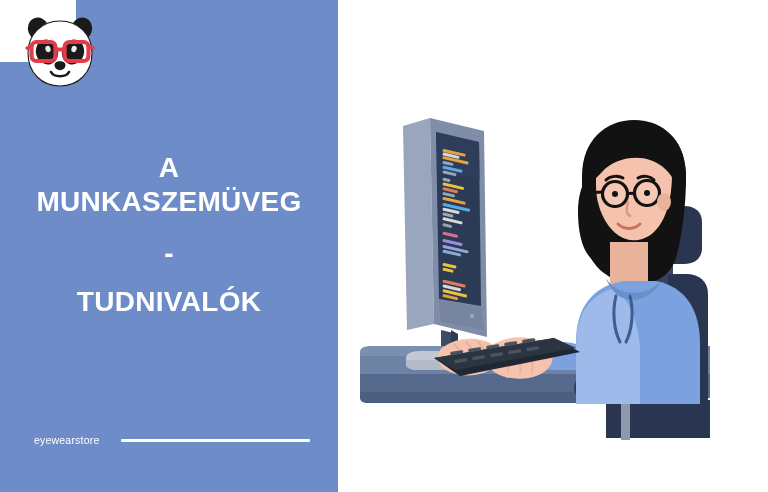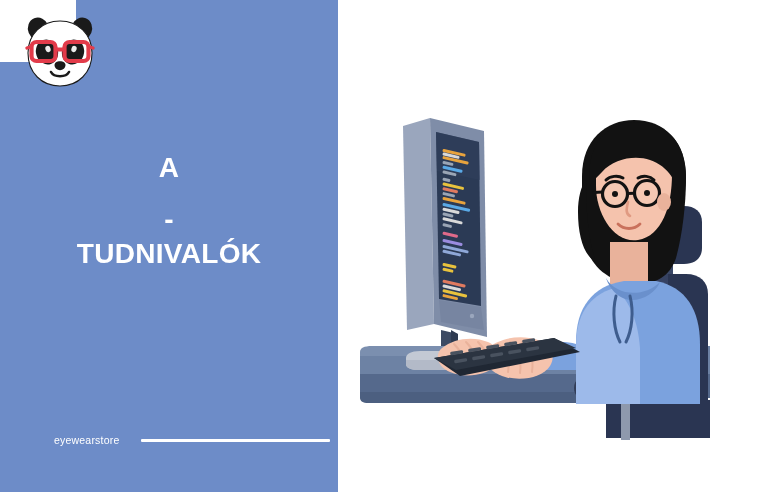--- a/index.html
+++ b/index.html
@@ -35,25 +35,25 @@
     font-size:28px;
     line-height:1.22;
     letter-spacing:0.3px;
     padding:0 8px;
     box-sizing:border-box;
   }
   .headline .l1{display:block;}
   .headline .l2{display:block;}
   .headline .l3{display:block;}
   .headline .dash{display:block;margin-top:18px;}
-  .headline .l4{display:block;}
+  .headline .l4{display:block;margin-top:14px;}
 
   
   .footer{
-    position:absolute;left:54px;top:430px;width:276px;height:20px;
+    position:absolute;left:34px;top:430px;width:276px;height:20px;
     display:flex;align-items:center;
   }
   .brand{
     color:#ffffff;font-size:10.5px;letter-spacing:0.2px;
     white-space:nowrap;
   }
   .rule{
     margin-left:22px;flex:1;height:3px;background:#ffffff;border-radius:1px;
   }
 
@@ -98,20 +98,21 @@
         </g>
 
         <path d="M32.5 52 C32.5 49.6 35 48.2 38 48.2 C41 48.2 43.5 49.6 43.5 52 C43.5 55 40.8 57.2 38 57.2 C35.2 57.2 32.5 55 32.5 52 Z" fill="#1a1a1a"></path>
 
         <path d="M29 59 C32 64.6 44 64.6 47 59" fill="none" stroke="#1a1a1a" stroke-width="2.6" stroke-linecap="round"></path>
       </svg>
     </div>
 
     <h1 class="headline">
       <span class="l1">A</span>
+      <span class="l2">MUNKASZEMÜVEG</span>
       <span class="dash">-</span>
       <span class="l4">TUDNIVALÓK</span>
     </h1>
 
     <div class="footer">
       <span class="brand">eyewearstore</span>
       <span class="rule"></span>
     </div>
   </div>
 

